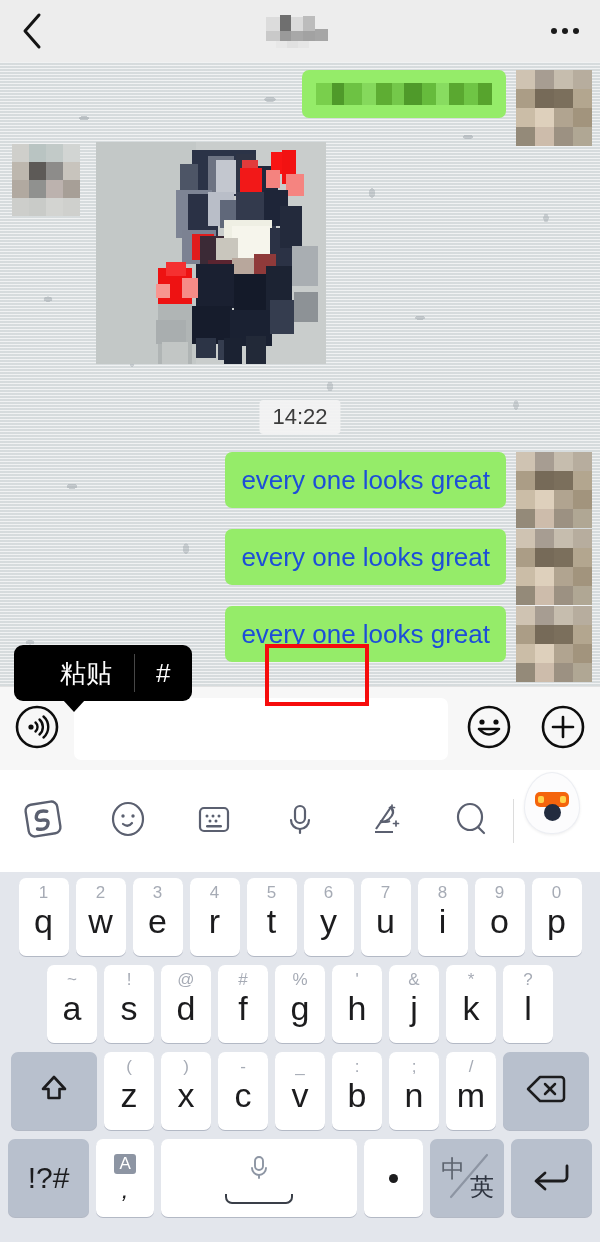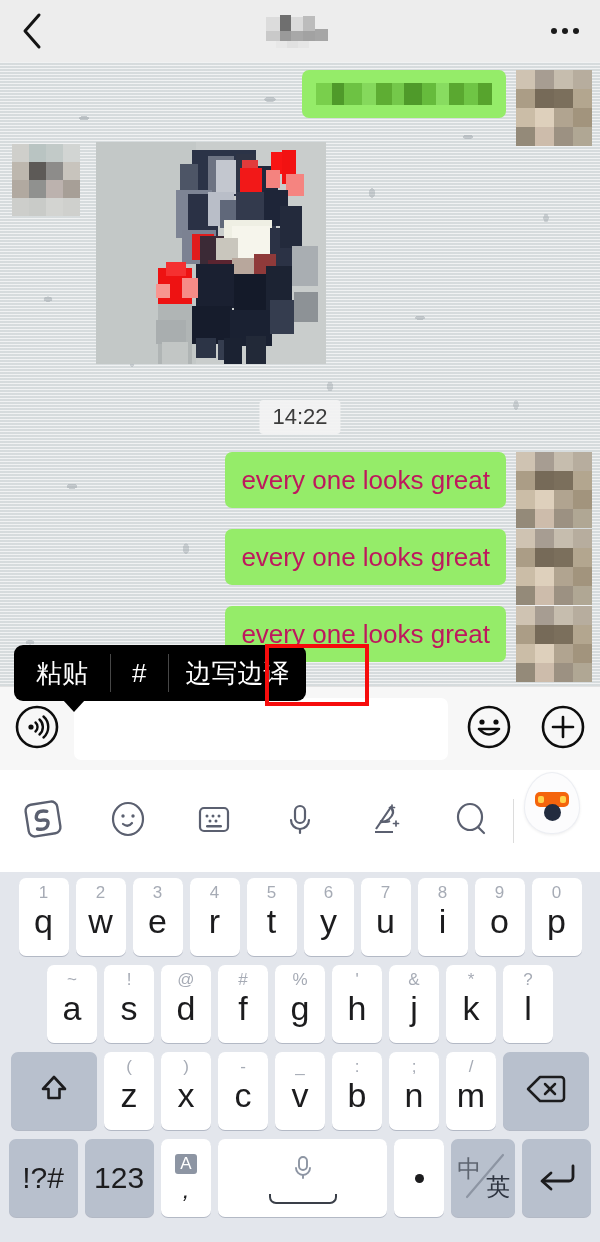--- a/index.html
+++ b/index.html
@@ -58,21 +58,21 @@
   }
 
   .row { position: absolute; display: flex; align-items: flex-start; }
   .row.out { right: 8px; flex-direction: row; }
 
   .avatar-px { width: 76px; height: 76px; position: relative; overflow: hidden; flex: 0 0 76px; }
   .avatar-px i { position: absolute; display: block; }
 
   .bubble-green {
     background: #95ec69; border-radius: 7px; padding: 11px 16px;
-    font-size: 26px; color: #be185d; line-height: 34px; white-space: nowrap;
+    font-size: 26px; color: #1d4ed8; line-height: 34px; white-space: nowrap;
     margin-right: 10px;
   }
   .bubble-censored {
     background: #95ec69; border-radius: 7px; padding: 13px 14px;
     margin-right: 10px; position: relative;
   }
   .cens-strip { position: relative; width: 176px; height: 22px; overflow: hidden; }
   .cens-strip i { position: absolute; display: block; }
 
   
@@ -87,21 +87,21 @@
 
   .timestamp {
     position: absolute; left: 50%; transform: translateX(-50%); top: 338px;
     background: rgba(243,243,243,.92); border-radius: 4px;
     font-size: 22px; color: #3c3c3c; padding: 4px 13px;
   }
 
   
   .ctx-menu {
     position: absolute; left: 14px; top: 645px; height: 56px;
-    background: #000; border-radius: 9px; display: flex; align-items: stretch; z-index: 40;
+    background: #000; border-radius: 9px; display: flex; align-items: stretch; z-index: 40; padding-left: 24px;
   }
   .ctx-item {
     display: flex; align-items: center; justify-content: center;
     color: #fff; font-size: 26px; padding: 0 22px; position: relative;
   }
   .ctx-item + .ctx-item::before {
     content: ""; position: absolute; left: 0; top: 9px; bottom: 9px; width: 1px;
     background: rgba(255,255,255,.28);
   }
   .ctx-item.hl { padding: 0 17px; }
@@ -392,21 +392,20 @@
         <i style="left:19px;top:57px;width:19px;height:19px;background:#cdbcab;"></i>
         <i style="left:38px;top:57px;width:19px;height:19px;background:#9c9182;"></i>
         <i style="left:57px;top:57px;width:19px;height:19px;background:#b0a794;"></i>
       </div>
     </div>
   </div>
 
   <div class="ctx-menu">
     <div class="ctx-item">粘贴</div>
     <div class="ctx-item">#</div>
-    <div class="ctx-item hl">边写边译</div>
   </div>
   <div class="ctx-arrow"></div>
   <div class="ctx-hl-box"></div>
 
   <div class="input-bar">
     <div class="ib-icon">
       <span>
         <svg width="46" height="46" viewBox="0 0 46 46">
           <circle cx="23" cy="23" r="20" fill="none" stroke="#0d0d0d" stroke-width="2.6"></circle>
           <circle cx="17" cy="23" r="2.6" fill="#0d0d0d"></circle>
@@ -645,23 +644,20 @@
               <line x1="31" y1="15" x2="21" y2="25" stroke="#1c1c1e" stroke-width="2.5" stroke-linecap="round"></line>
             </svg>
           </span>
         </div>
       </div>
 
       <div class="kb-row row4">
         <div class="key fn-bottom">
           <span class="fnlabel">!?#</span>
         </div>
-        <div class="key fn-bottom">
-          <span class="fnlabel">123</span>
-        </div>
         <div class="key key-ac">
           <span class="ac-top">A</span>
           <span class="ac-bot">,</span>
         </div>
         <div class="key key-space">
           <div class="space-inner">
             <span>
               <svg width="30" height="32" viewBox="0 0 30 32">
                 <rect x="11" y="4" width="8" height="13" rx="4" fill="none" stroke="#8d95a3" stroke-width="1.9"></rect>
                 <path d="M8 15 a7 7 0 0 0 14 0" fill="none" stroke="#8d95a3" stroke-width="1.9" stroke-linecap="round"></path>

